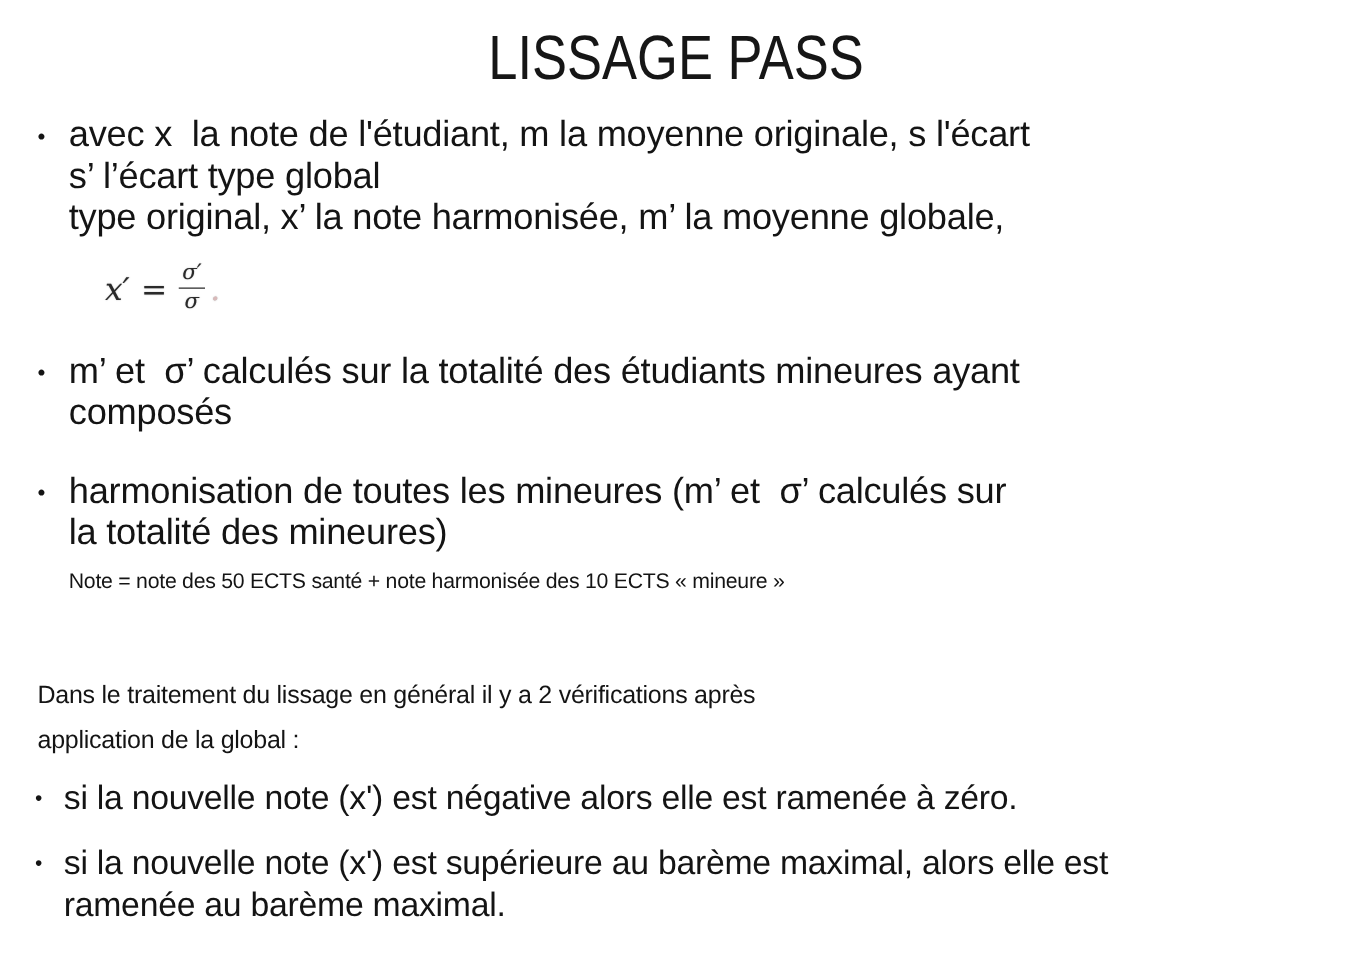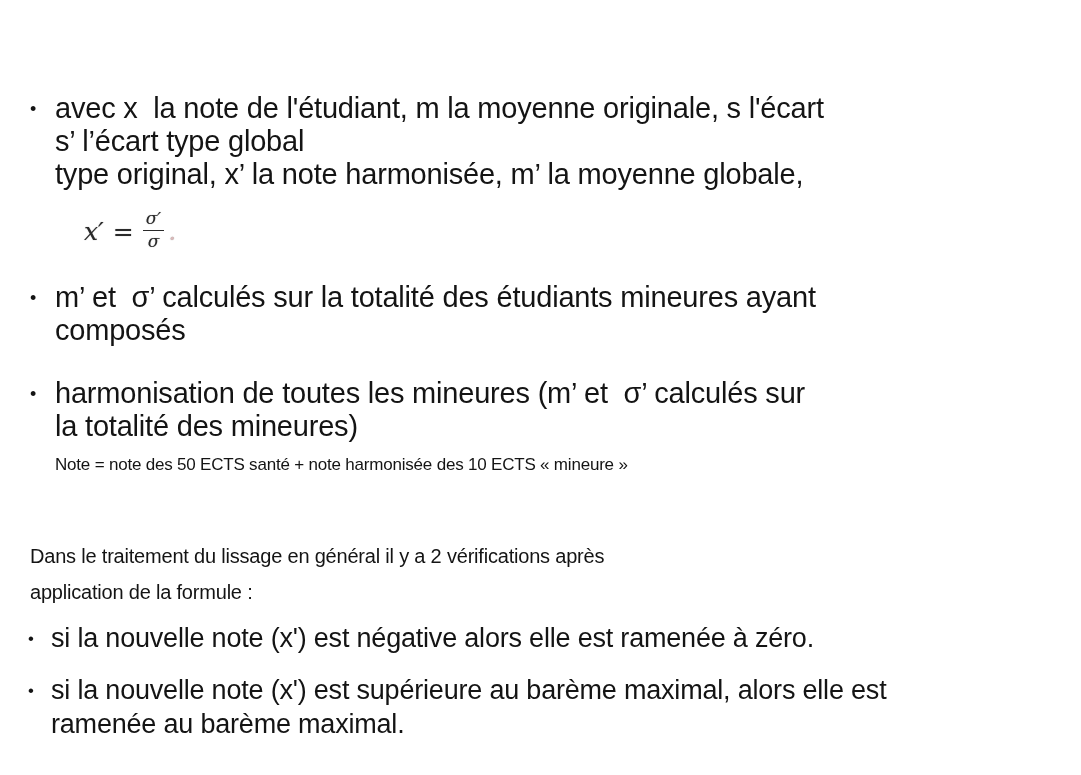--- a/index.html
+++ b/index.html
@@ -104,20 +104,23 @@
   }
   .frac .num { padding: 0 3px 2px 3px; border-bottom: 1.6px solid #2a2a2a; }
   .frac .den { padding-top: 2px; }
   .m-dot { color: #d9b9b9; margin-left: 2px; }
 </style>
 </head>
 <body>
 
 <div class="slide">
 
+  <div class="title">
+    <span class="squeeze">LISSAGE PASS</span>
+  </div>
 
   <div class="bullet sec1 b1">
     <span class="marker">•</span>
     <div class="btext">
       <span class="line">avec x  la note de l'étudiant, m la moyenne originale, s l'écart</span>
       <span class="line">s’ l’écart type global</span>
       <span class="line">type original, x’ la note harmonisée, m’ la moyenne globale,</span>
     </div>
   </div>
 
@@ -143,21 +146,21 @@
     <span class="marker">•</span>
     <div class="btext">
       <span class="line">harmonisation de toutes les mineures (m’ et  σ’ calculés sur</span>
       <span class="line">la totalité des mineures)</span>
       <span class="subnote">Note = note des 50 ECTS santé + note harmonisée des 10 ECTS « mineure »</span>
     </div>
   </div>
 
   <div class="intro">
     <span class="line">Dans le traitement du lissage en général il y a 2 vérifications après</span>
-    <span class="line">application de la formule :</span>
+    <span class="line">application de la global :</span>
   </div>
 
   <div class="bullet sec2 b4">
     <span class="marker">•</span>
     <div class="btext">
       <span class="line">si la nouvelle note (x') est négative alors elle est ramenée à zéro.</span>
     </div>
   </div>
 
   <div class="bullet sec2 b5">

